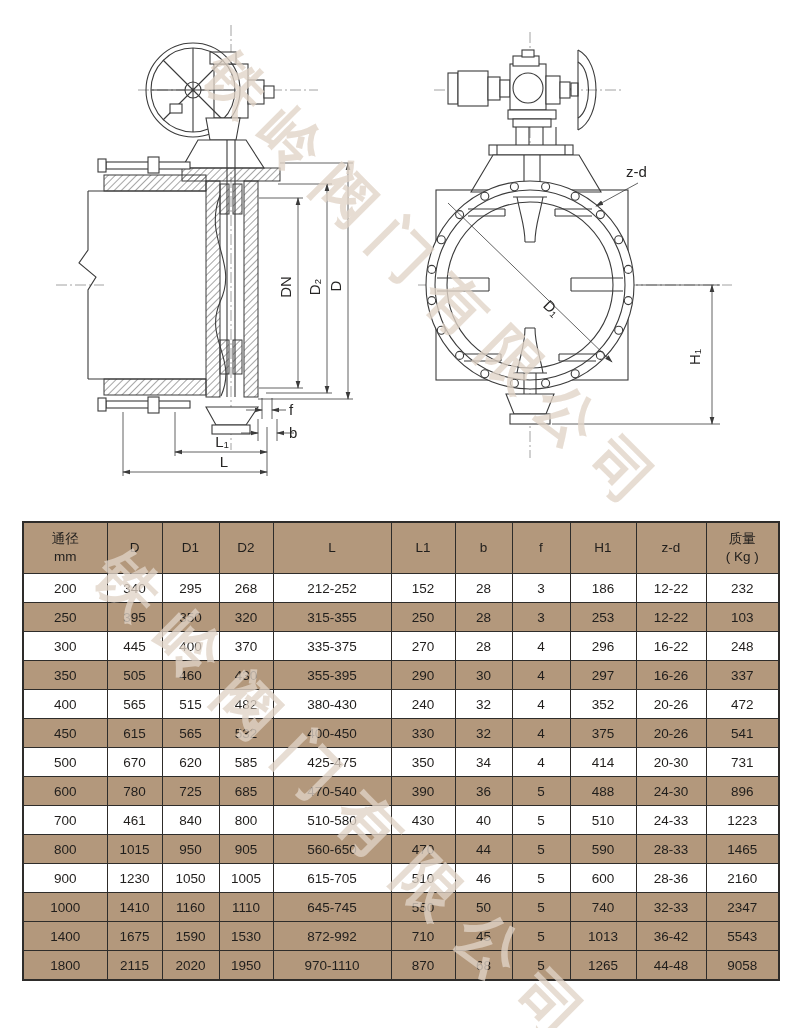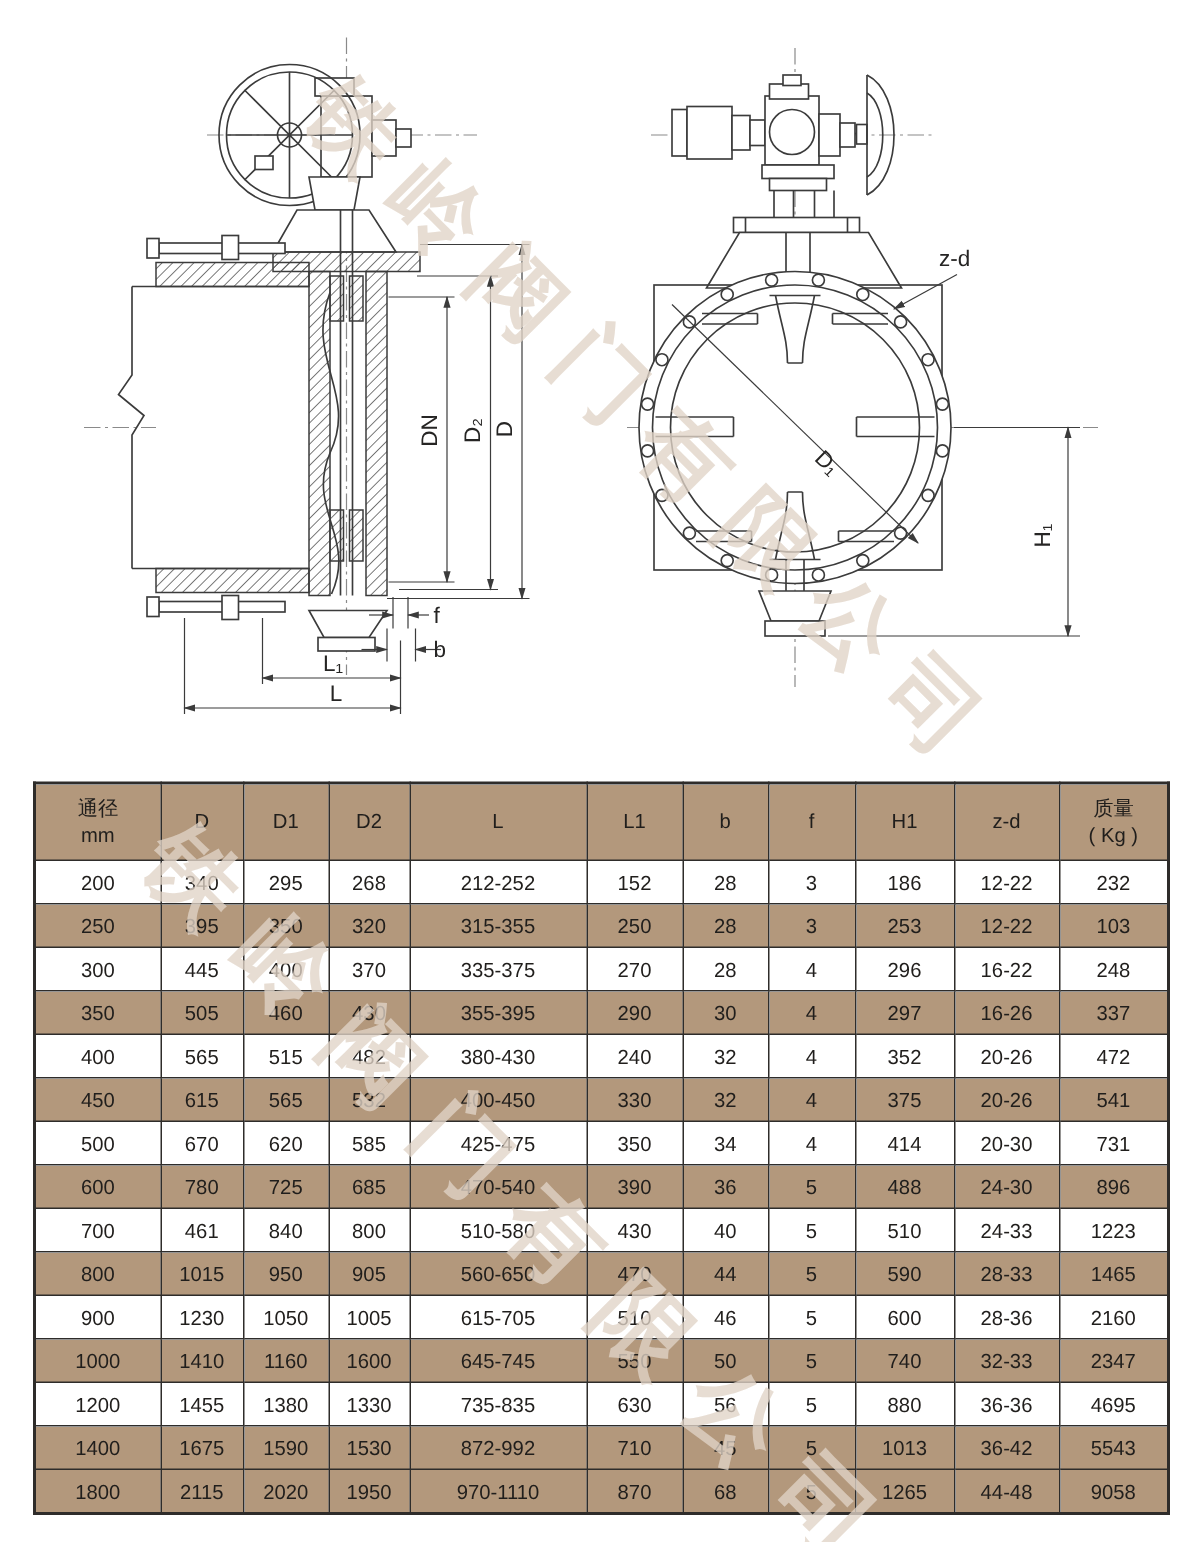--- a/index.html
+++ b/index.html
@@ -363,41 +363,28 @@
             <td>46</td>
             <td>5</td>
             <td>600</td>
             <td>28-36</td>
             <td>2160</td>
           </tr>
           <tr class="alt">
             <td>1000</td>
             <td>1410</td>
             <td>1160</td>
-            <td>1600</td>
+            <td>1110</td>
             <td>645-745</td>
             <td>550</td>
             <td>50</td>
             <td>5</td>
             <td>740</td>
             <td>32-33</td>
             <td>2347</td>
-          </tr>
-          <tr>
-            <td>1200</td>
-            <td>1455</td>
-            <td>1380</td>
-            <td>1330</td>
-            <td>735-835</td>
-            <td>630</td>
-            <td>56</td>
-            <td>5</td>
-            <td>880</td>
-            <td>36-36</td>
-            <td>4695</td>
           </tr>
           <tr class="alt">
             <td>1400</td>
             <td>1675</td>
             <td>1590</td>
             <td>1530</td>
             <td>872-992</td>
             <td>710</td>
             <td>45</td>
             <td>5</td>

